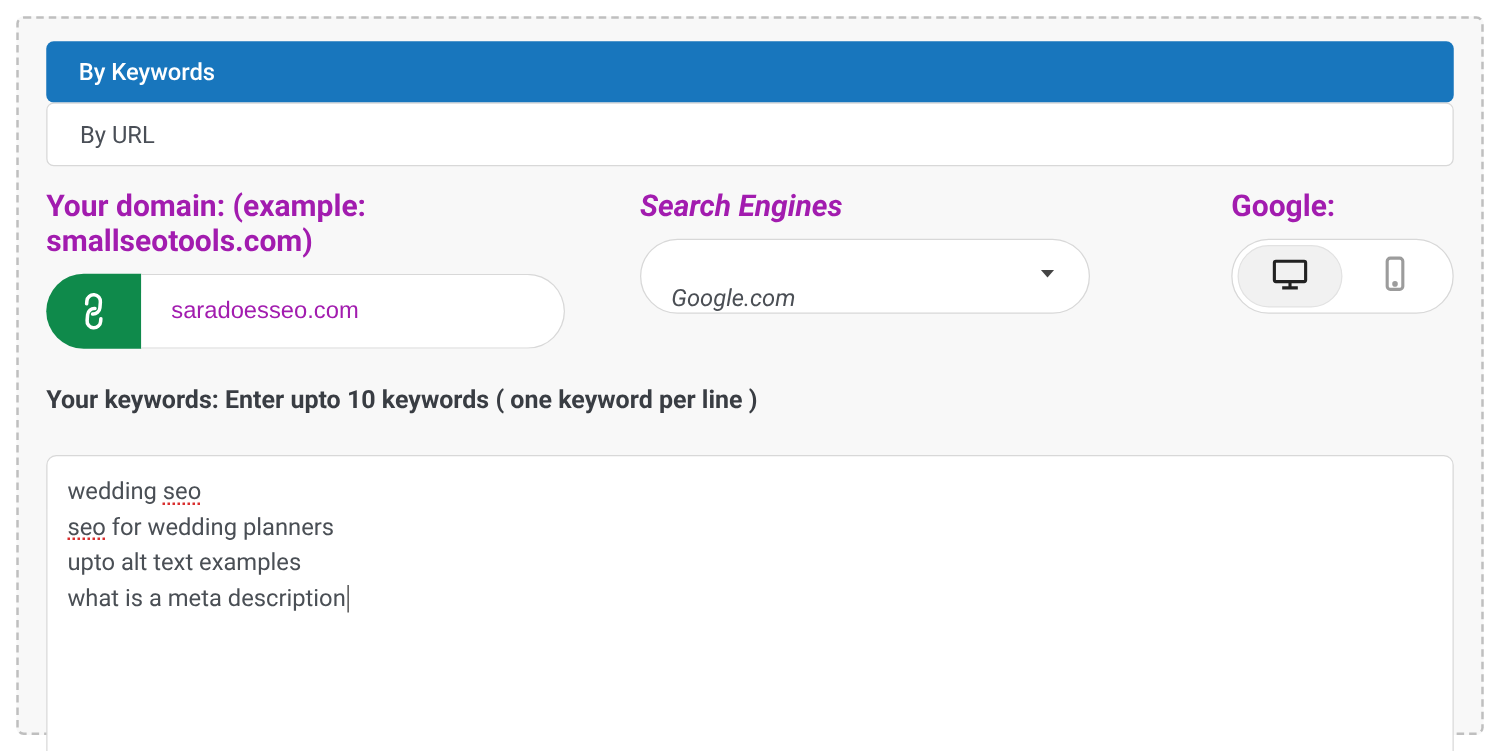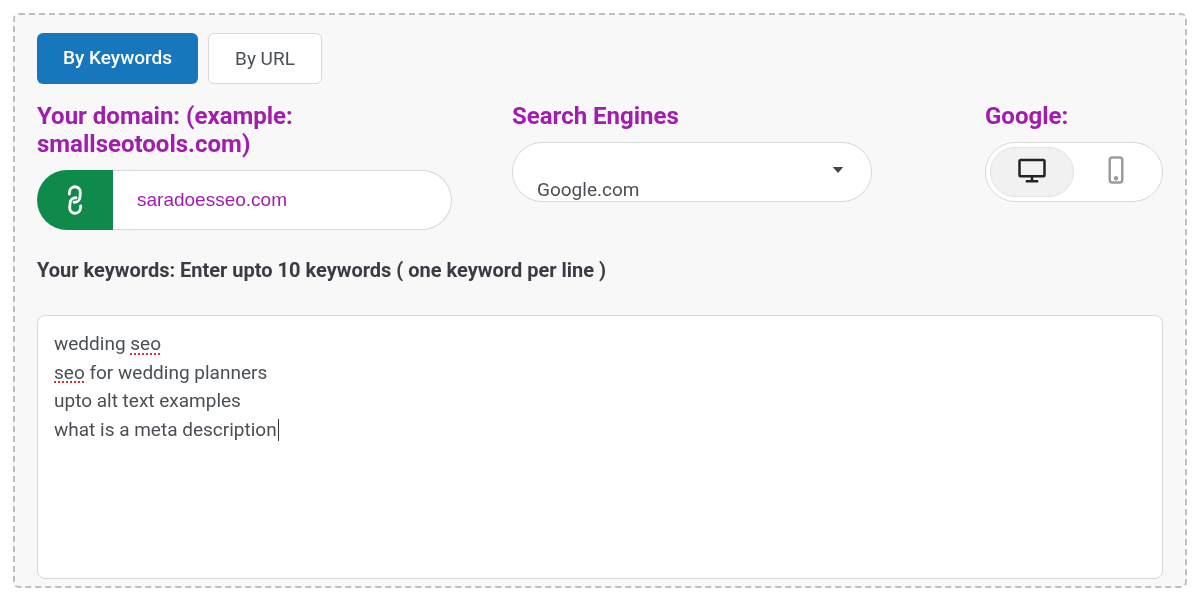--- a/index.html
+++ b/index.html
@@ -11,22 +11,23 @@
   .panel {
     border: 2px dashed #bfbfbf;
     border-radius: 6px;
     background: #f8f8f8;
     padding: 18px 22px 26px 22px;
     width: 1174px;
     height: 575px;
   }
   .tabs {
     display: flex;
-    gap: 10px;
+    gap: 0;
     margin-bottom: 18px;
+    flex-direction: column;
   }
   .tab {
     padding: 13px 26px;
     font-size: 19px;
     border-radius: 6px;
     cursor: pointer;
     user-select: none;
   }
   .tab-active {
     background: #1876bd;
@@ -36,21 +37,21 @@
   .tab-inactive {
     background: #fff;
     color: #4a4f57;
     border: 1px solid #d8d8d8;
   }
   .row {
     display: flex;
     gap: 30px;
   }
   .col-domain { flex: 0 0 415px; }
-  .col-engine { flex: 0 0 360px; margin-left: 30px; }
+  .col-engine { flex: 0 0 360px; margin-left: 30px; font-style: italic; }
   .col-device { margin-left: auto; }
   .label {
     font-size: 24px;
     font-weight: 700;
     color: #a21caf;
     margin-bottom: 12px;
     display: block;
   }
   .domain-input-wrap {
     display: flex;

